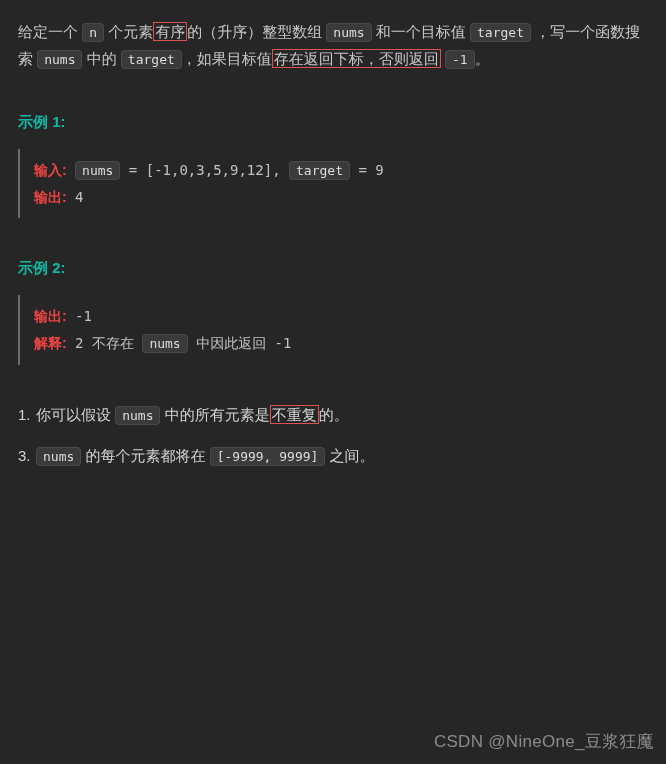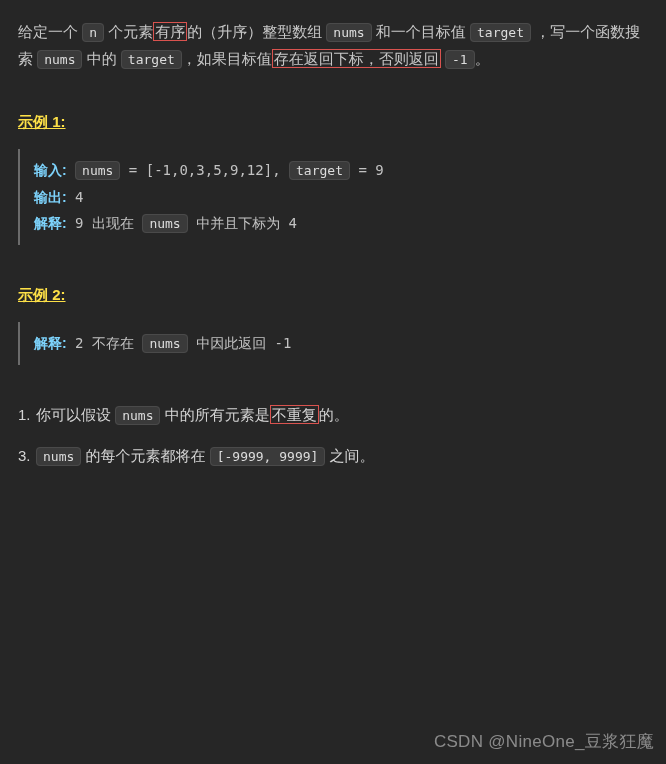--- a/index.html
+++ b/index.html
@@ -22,37 +22,36 @@
     padding: 1px 6px;
     font-family: Consolas, Menlo, monospace;
     font-size: 13px;
     color: #dcdcdc;
   }
   .redbox {
     border: 1px solid #d9534f;
     padding: 0 1px;
   }
   h3 {
-    color: #fde047;
+    color: #14b8a6;
     font-size: 15px;
     font-weight: 700;
     margin-top: 36px;
     margin-bottom: 14px;
-    text-decoration: underline;
   }
   .example {
     border-left: 2px solid #6b6b6b;
     padding: 8px 14px;
     margin-bottom: 10px;
     font-family: Consolas, Menlo, monospace;
     font-size: 14px;
     color: #c2c2c2;
     line-height: 1.9;
   }
-  .example .label { color: #7dd3fc; font-weight: 700; font-family: -apple-system, Arial, "Microsoft YaHei", sans-serif; text-align: right; }
+  .example .label { color: #ef4444; font-weight: 700; font-family: -apple-system, Arial, "Microsoft YaHei", sans-serif; text-align: right; }
   .example .mono { font-family: Consolas, Menlo, monospace; }
   .hints { margin-top: 36px; }
   .hints h3 { margin-top: 24px; }
   ol { list-style: none; margin-top: 28px; }
   ol li { margin-bottom: 14px; color: #d4d4d4; }
   ol li .num { display: inline-block; width: 18px; }
   .watermark {
     position: absolute;
     right: 12px;
     bottom: 6px;
@@ -71,27 +70,27 @@
 
 <h3>示例 1:</h3>
 <div class="example">
   <div>
     <span class="label">输入:</span>
     <span class="mono"> <span class="code-chip">nums</span><span> = [-1,0,3,5,9,12], </span><span class="code-chip">target</span><span> = 9</span></span>
   </div>
   <div>
     <span class="label">输出:</span><span class="mono"> 4</span>
   </div>
-  <div>
-    <span class="label">解释:</span><span> 9 出现在 </span><span class="code-chip">nums</span><span> 中并且下标为 4</span>
-  </div>
 </div>
 
 <h3>示例 2:</h3>
 <div class="example">
+  <div>
+    <span class="label">输出:</span><span class="mono"> -1</span>
+  </div>
   <div>
     <span class="label">解释:</span><span> 2 不存在 </span><span class="code-chip">nums</span><span> 中因此返回 -1</span>
   </div>
 </div>
 
 <div class="hints">
   <ol>
     <li>
       <span class="num">1.</span><span>你可以假设 </span><span class="code-chip">nums</span><span> 中的所有元素是</span><span class="redbox">不重复</span><span>的。</span>
     </li>

